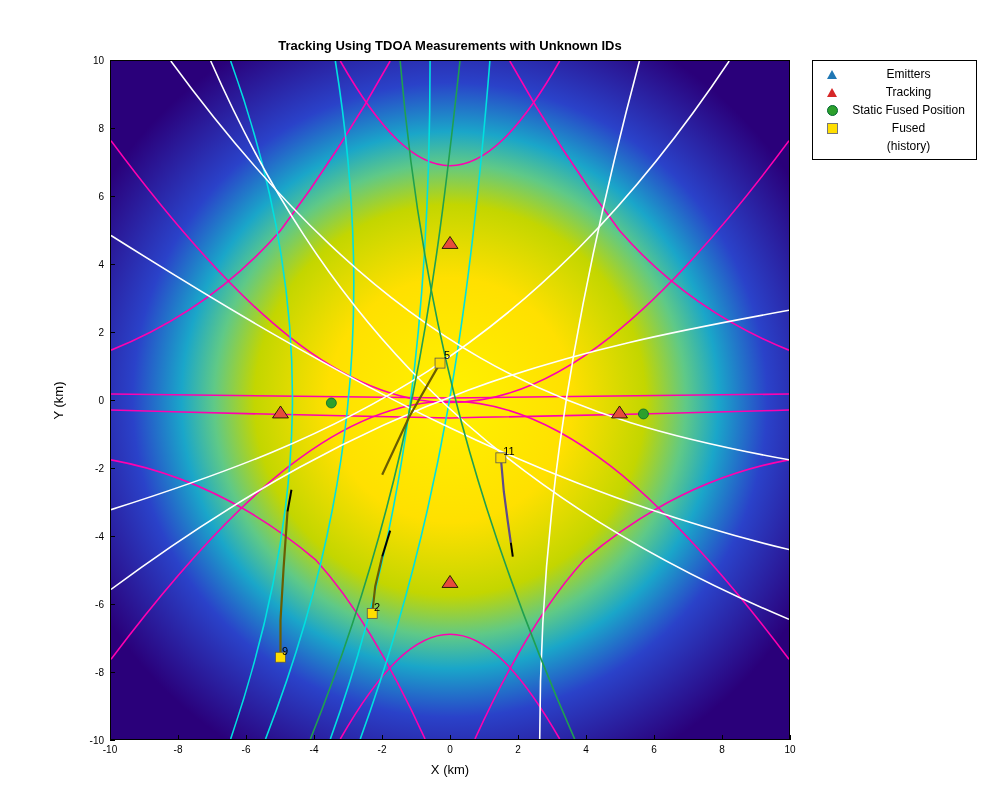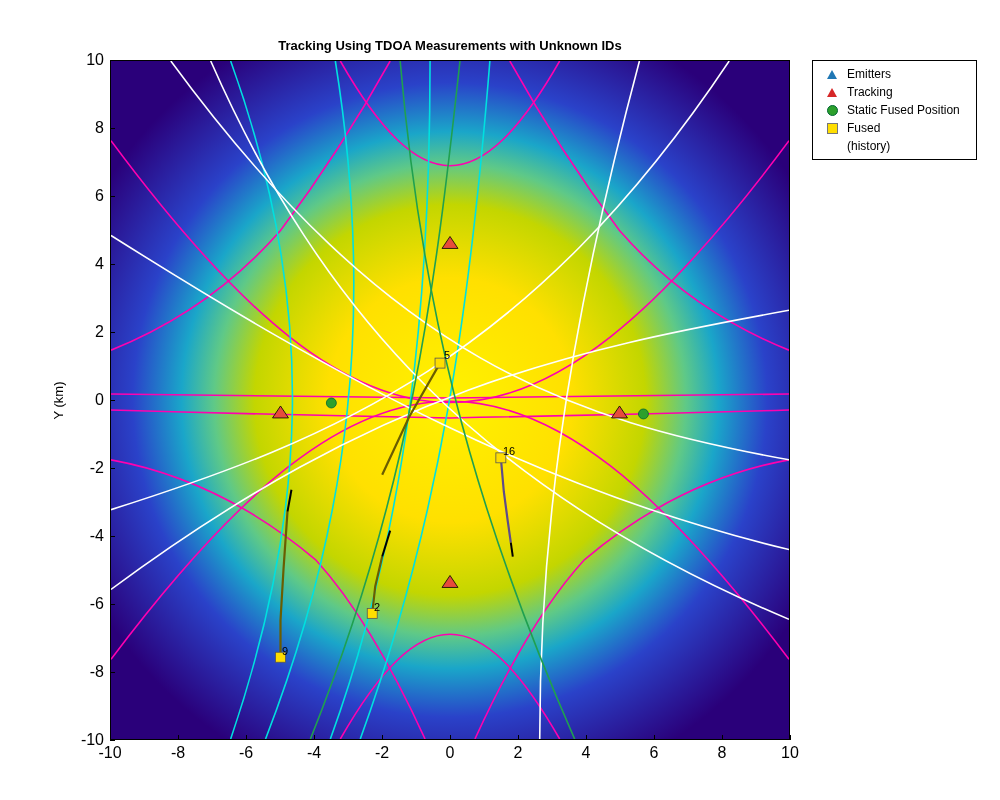--- a/index.html
+++ b/index.html
@@ -62,21 +62,21 @@
     display: flex;
     align-items: center;
     justify-content: center;
   }
   .ylabel span {
     transform: rotate(-90deg);
     white-space: nowrap;
   }
   .tick {
     position: absolute;
-    font-size: 16px;
+    font-size: 10px;
     color: #000;
   }
   .xtick {
     top: 744px;
     transform: translateX(-50%);
     text-align: center;
   }
   .ytick {
     text-align: right;
     width: 30px;
@@ -115,20 +115,21 @@
   }
   .legend-icon {
     width: 26px;
     display: flex;
     align-items: center;
     justify-content: center;
   }
   .legend-label {
     flex: 1;
     padding-left: 2px;
+    text-align: center;
   }
   .tri-up {
     width: 0; height: 0;
     border-left: 5px solid transparent;
     border-right: 5px solid transparent;
   }
   .tri-em { border-bottom: 9px solid #1f77b4; }
   .tri-rc { border-bottom: 9px solid #d62728; }
   .circ {
     width: 9px; height: 9px; border-radius: 50%;
@@ -152,20 +153,21 @@
 </head>
 <body>
 
 <div class="figure">
 
   <div class="title">Tracking Using TDOA Measurements with Unknown IDs</div>
 
   <div class="ylabel">
     <span>Y (km)</span>
   </div>
+  <div class="xlabel">X (km)</div>
 
   <div class="axes">
     <svg viewBox="0 0 680 680" preserveAspectRatio="none">
       <defs>
         <radialGradient id="heat" cx="50%" cy="50%" r="60%">
           <stop offset="0%" stop-color="#fff200"></stop>
           <stop offset="30%" stop-color="#ffe000"></stop>
           <stop offset="48%" stop-color="#c3d600"></stop>
           <stop offset="58%" stop-color="#5fc987"></stop>
           <stop offset="66%" stop-color="#1aa6c9"></stop>
@@ -239,21 +241,21 @@
 
       <g>
         <rect x="325" y="298" width="10" height="10" fill="#ffde00" stroke="#555" stroke-width="0.8"></rect>
         <rect x="386" y="393" width="10" height="10" fill="#ffde00" stroke="#555" stroke-width="0.8"></rect>
         <rect x="257" y="549" width="10" height="10" fill="#ffde00" stroke="#555" stroke-width="0.8"></rect>
         <rect x="165" y="593" width="10" height="10" fill="#ffde00" stroke="#555" stroke-width="0.8"></rect>
       </g>
     </svg>
 
     <div class="data-label" style="left:336px; top:294px">5</div>
-    <div class="data-label" style="left:398px; top:390px">16</div>
+    <div class="data-label" style="left:398px; top:390px">11</div>
     <div class="data-label" style="left:266px; top:546px">2</div>
     <div class="data-label" style="left:174px; top:590px">9</div>
   </div>
 
   <div class="legend">
     <div class="legend-row">
       <div class="legend-icon">
           <div class="tri-up tri-em"></div>
         </div>
       <div class="legend-label">Emitters</div>

